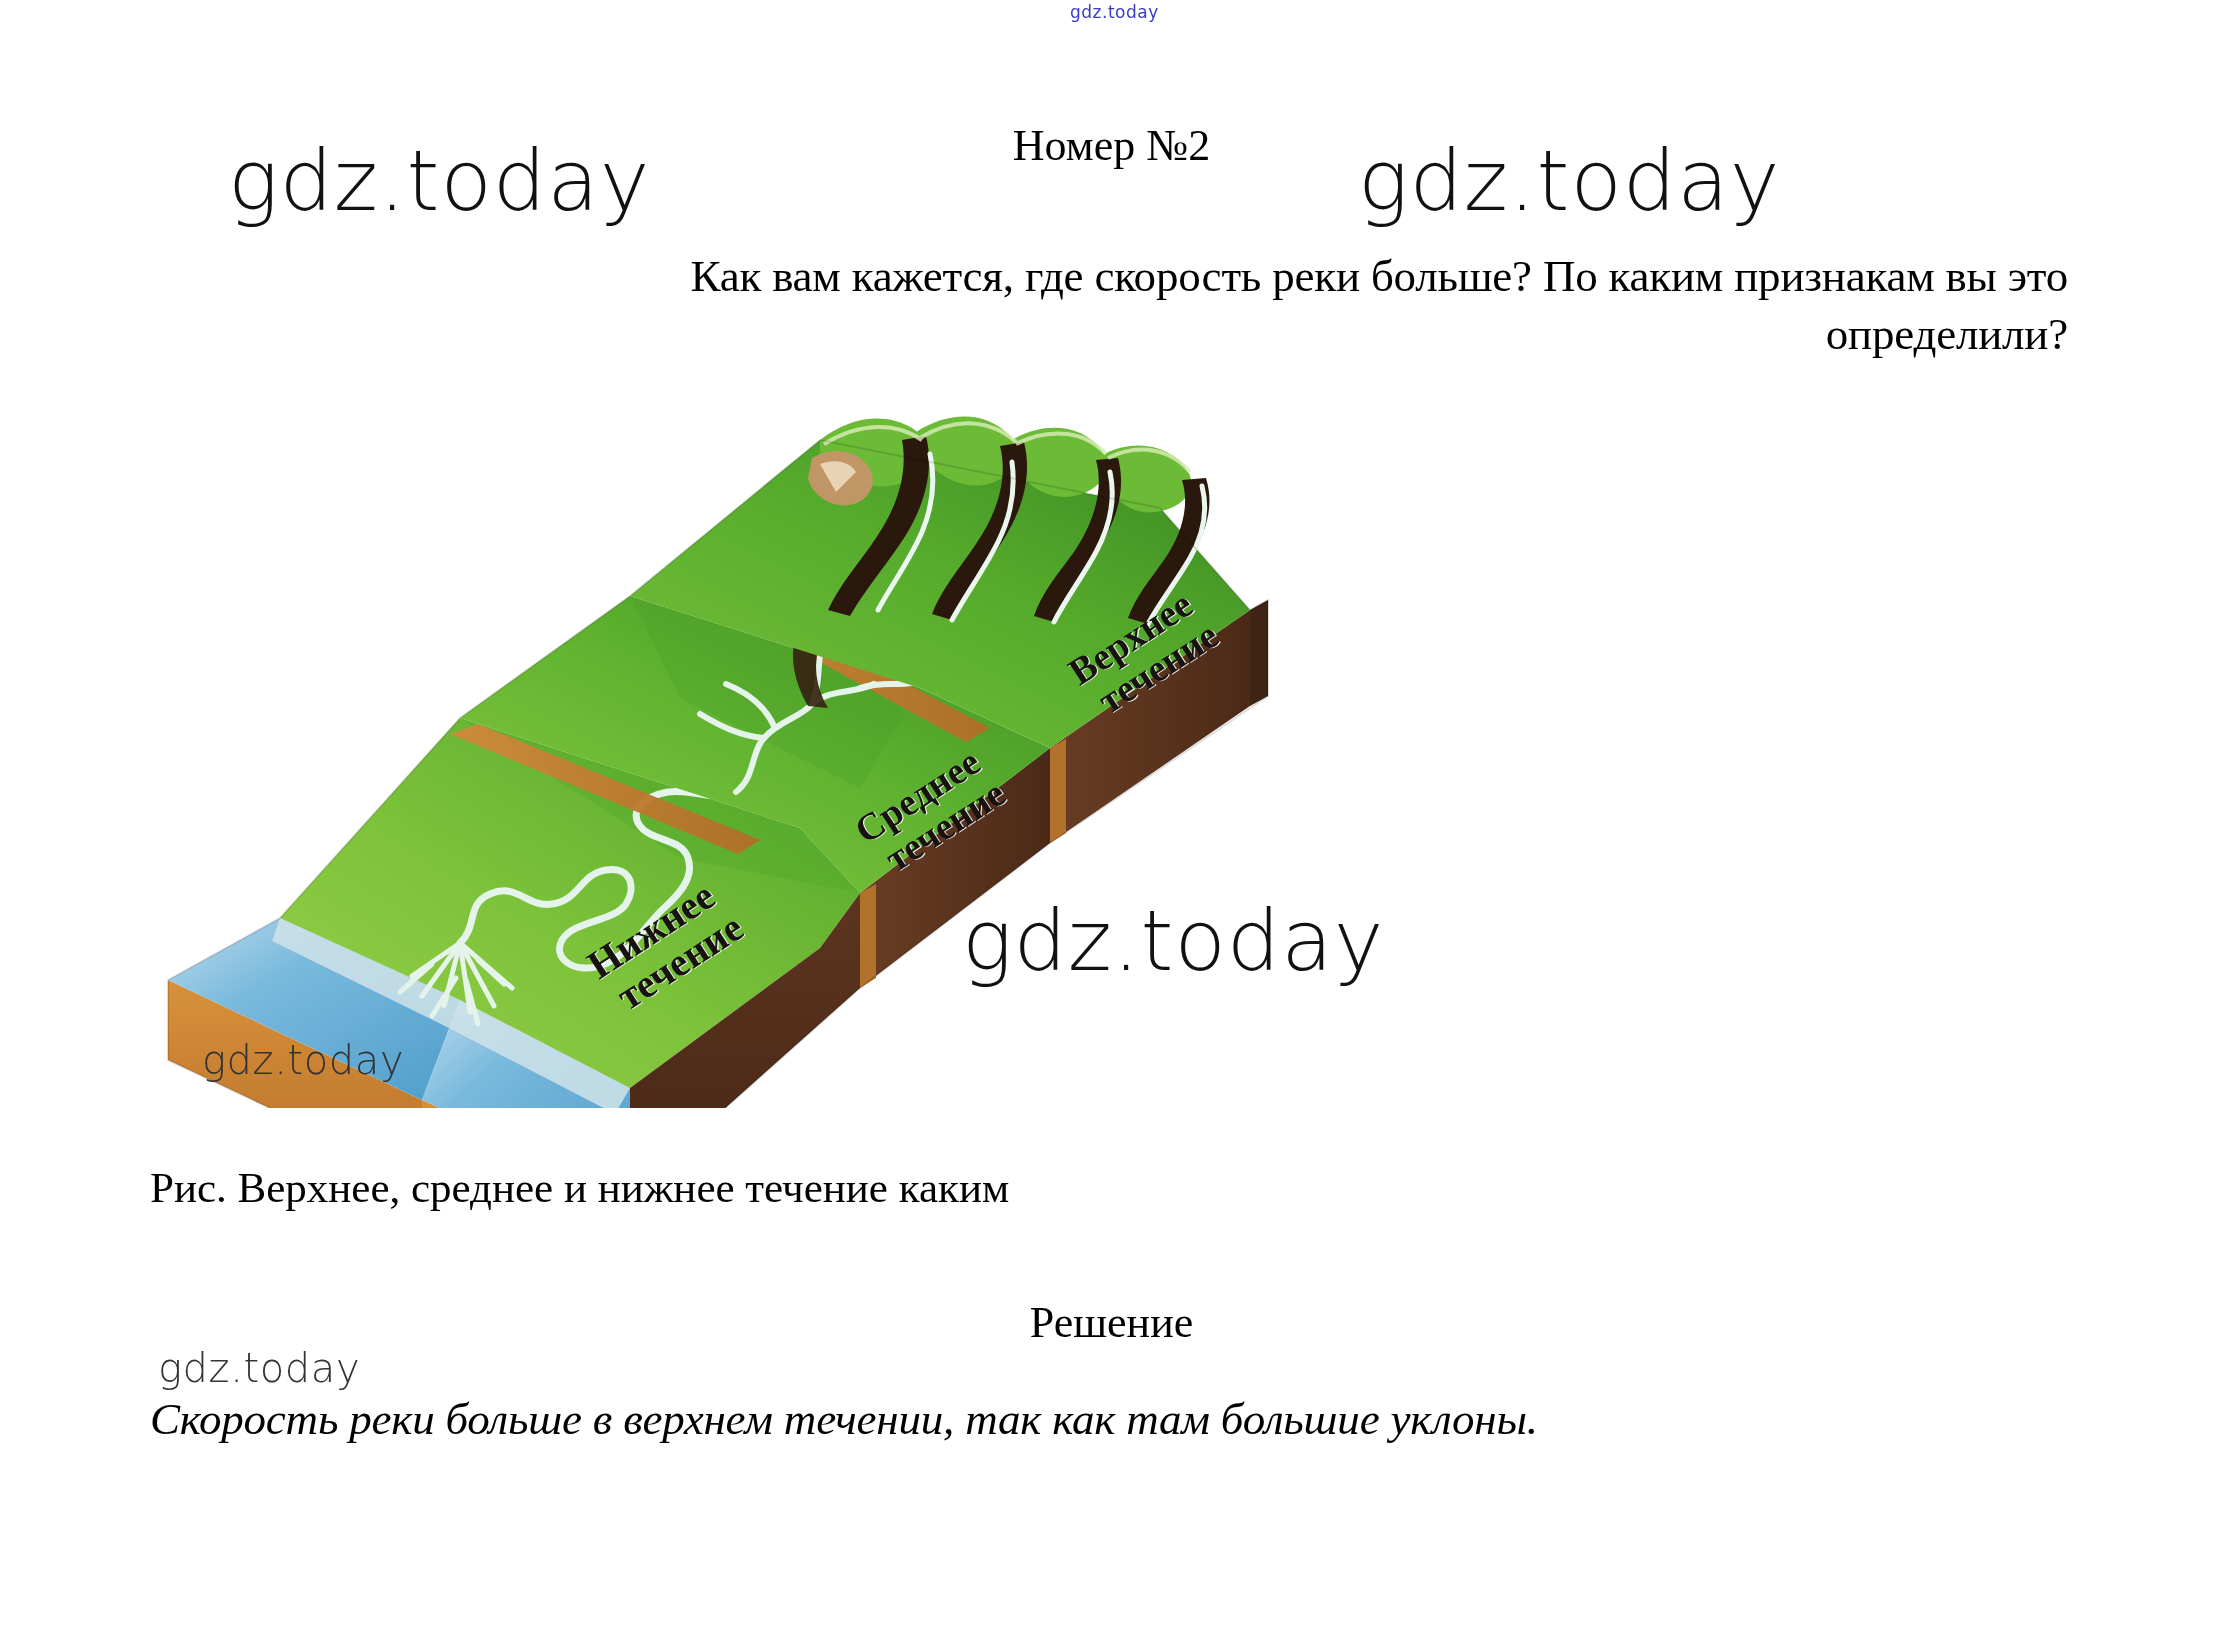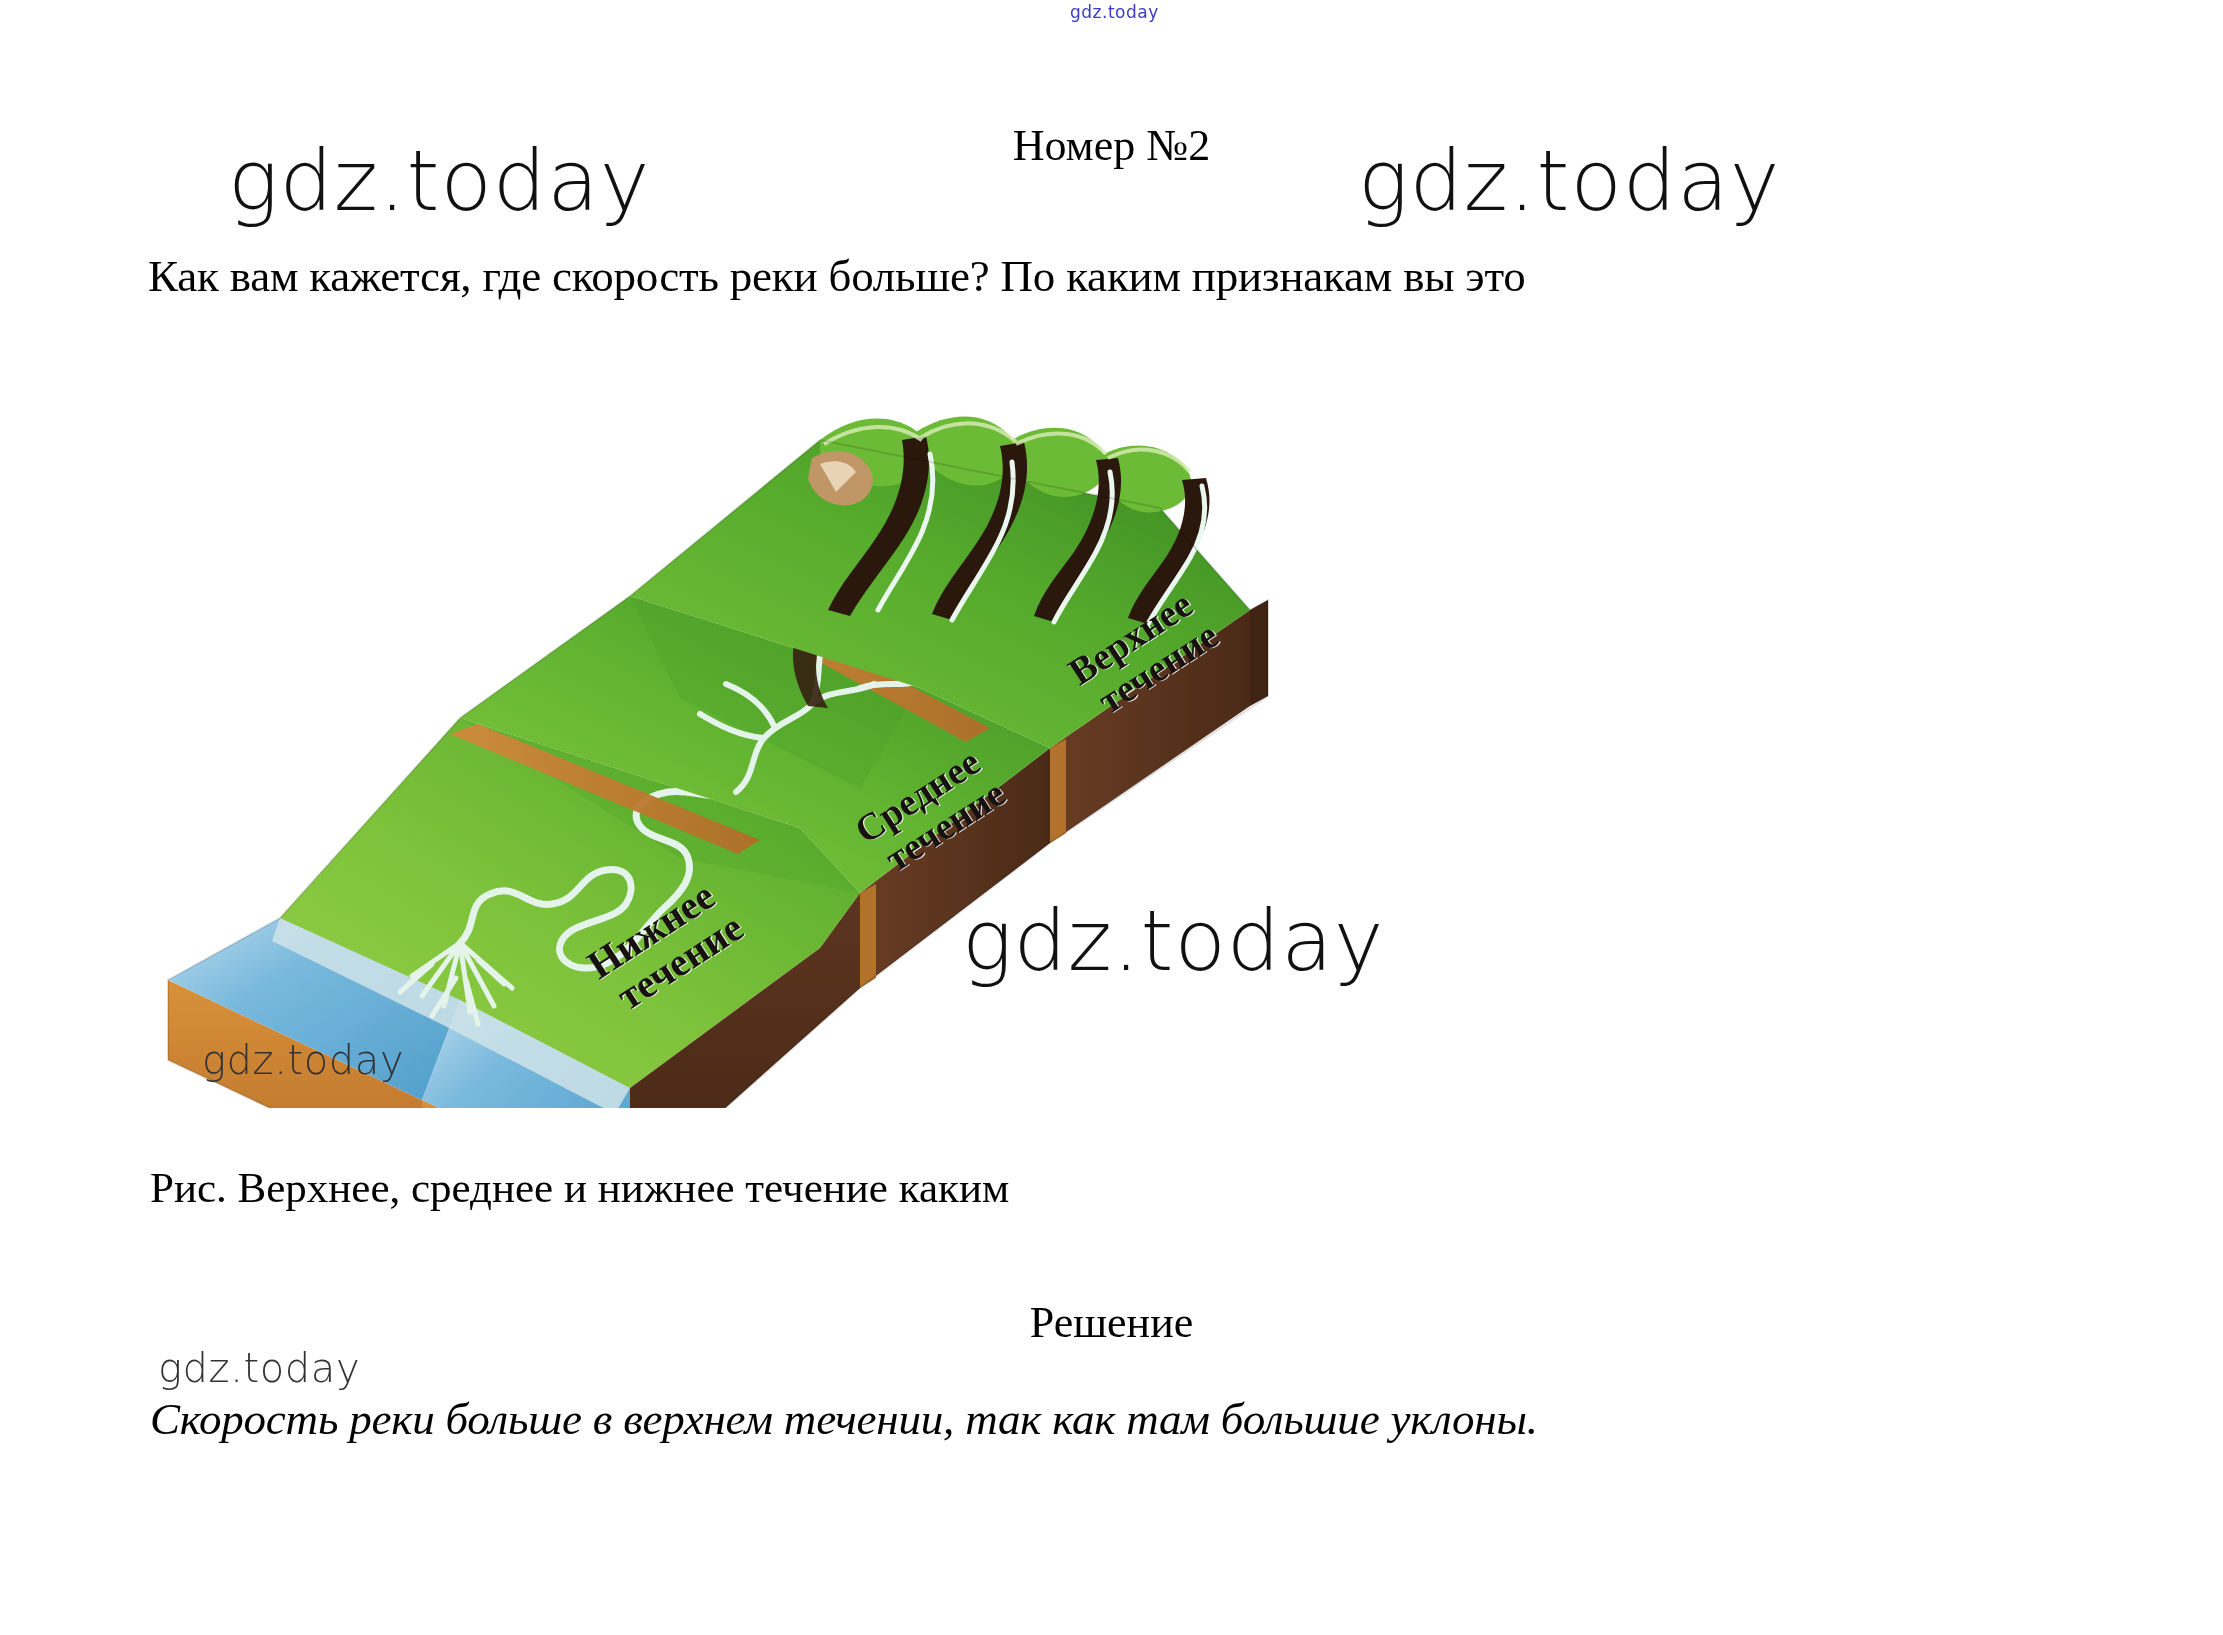--- a/index.html
+++ b/index.html
@@ -41,20 +41,21 @@
   }
 
   .question-block {
     position: absolute;
     left: 148px;
     top: 248px;
     width: 1920px;
     font-size: 45px;
     line-height: 1.28;
     letter-spacing: -0.2px;
+    text-align: right;
   }
 
   .figure-caption {
     position: absolute;
     left: 150px;
     top: 1163px;
     font-size: 43px;
     white-space: nowrap;
   }
 
@@ -147,20 +148,21 @@
 
 <div class="wm-top">gdz.today</div>
 
 <div class="heading-number">Номер №2</div>
 
 <div class="wm-big w1">gdz.today</div>
 <div class="wm-big w2">gdz.today</div>
 
 <div class="question-block">
   <div>Как вам кажется, где скорость реки больше? По каким признакам вы это</div>
+  <div>определили?</div>
 </div>
 
 <div class="figure-wrap">
   <svg viewBox="0 0 1120 720" xmlns="http://www.w3.org/2000/svg">
     <defs>
       <linearGradient id="gGrassLow" x1="0" y1="1" x2="1" y2="0">
         <stop offset="0%" stop-color="#9ad04a"></stop>
         <stop offset="45%" stop-color="#7cc23a"></stop>
         <stop offset="100%" stop-color="#4da42a"></stop>
       </linearGradient>

